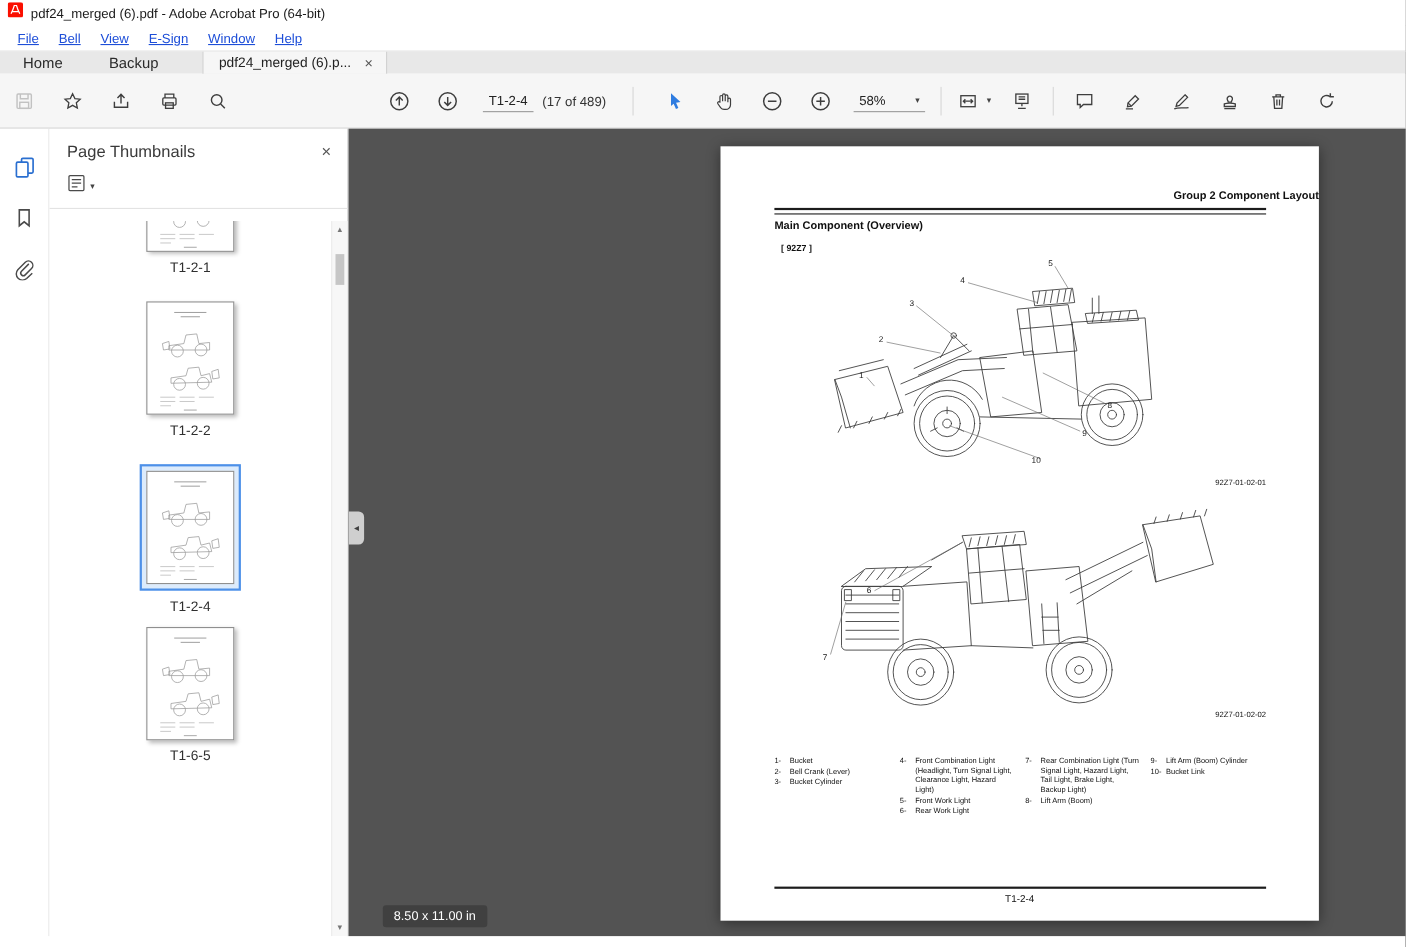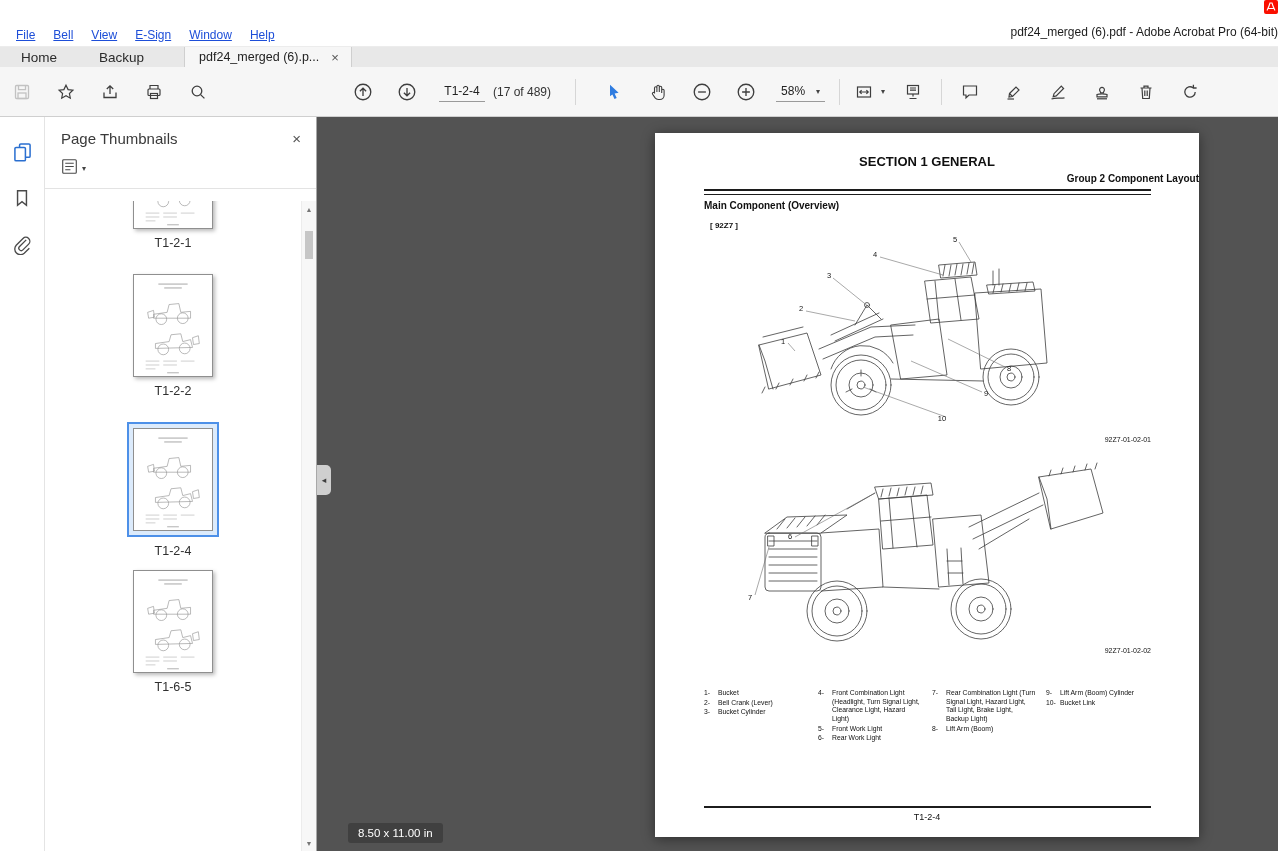--- a/index.html
+++ b/index.html
@@ -1,42 +1,42 @@
 <!DOCTYPE html>
 <html><head>
 <meta charset="utf-8">
 <style>
   * { margin:0; padding:0; box-sizing:border-box; }
   html,body { background:#2b2b2b; }
   body { font-family:"Liberation Sans", sans-serif; }
   .app { width:1278px; height:861px; background:#fff; position:relative; overflow:hidden; cursor:default; }
 
   
-  .titlebar { height:23px; display:flex; align-items:flex-end; gap:7px; padding-left:7px; background:#fff;flex-direction:column; }
+  .titlebar { height:23px; display:flex; align-items:center; gap:7px; padding-left:7px; background:#fff; }
   .titlebar .title-text { font-size:12px; color:#1c1c1c; }
 
   
   .menubar { height:23px; display:flex; align-items:center; padding-left:7px; background:#fff; }
   .menu-item { font-size:12px; color:#1d4ed8; padding:3px 9px;text-decoration:underline; }
 
   
   .tabbar { height:21px; background:#e8e8e8; border-top:1px solid #ececec; display:flex; align-items:stretch; }
   .tab { display:flex; align-items:center; padding:0 21px; font-size:13.5px; color:#2b2b2b; }
   .doc-tab { background:#f6f6f6; border-left:1px solid #cfcfcf; border-right:1px solid #cfcfcf; margin-left:19px; gap:12px; padding:0 12px 0 14px; max-width:195px; }
   .doc-tab .tab-label { white-space:nowrap; overflow:hidden; font-size:12.5px; color:#222; }
   .tab-close { font-size:13px; color:#555; line-height:1; }
 
   
   .toolbar { height:50px; background:#f6f6f6; border-bottom:1px solid #cfcfcf; display:flex; align-items:center; }
   .tbtn { width:28px; height:28px; display:flex; align-items:center; justify-content:center; border-radius:3px; flex:none; }
   .tbtn svg { display:block; }
   .tb-sep { width:1px; height:26px; background:#d6d6d6; flex:none; }
   .page-box { width:46px; height:21px; border-bottom:1px solid #9a9a9a; font-size:12px; color:#222; display:flex; align-items:center; justify-content:center; flex:none; }
   .page-count { font-size:12px; color:#333; white-space:nowrap; flex:none; }
-  .zoom-dd { height:21px; border-bottom:1px solid #9a9a9a; display:flex; align-items:center; gap:11px; padding:0 5px; font-size:12px; color:#222; flex:none; }
+  .zoom-dd { height:21px; border-bottom:1px solid #9a9a9a; display:flex; align-items:center; gap:27px; padding:0 5px; font-size:12px; color:#222; flex:none; }
   .caret { font-size:8px; color:#444; }
   .fit-group { display:flex; align-items:center; gap:3px; flex:none; }
 
   
   .content { display:flex; height:734px; }
 
   .leftrail { width:45px; background:#fff; border-right:1px solid #e4e4e4; display:flex; flex-direction:column; align-items:center; padding-top:20px; gap:19px; flex:none; }
   .rail-btn { width:28px; height:28px; display:flex; align-items:center; justify-content:center; }
 
   
@@ -345,21 +345,20 @@
         <div class="sb-arrow down">▼</div>
       </div>
     </div>
 
     <div class="doc-area">
       <div class="collapse-handle">
           <span>◂</span>
         </div>
 
       <div class="pdf-page">
-        <div class="sec-title">SECTION 1 GENERAL</div>
         <div class="grp-title">Group 2 Component Layout</div>
         <div class="head-rule"></div>
         <div class="main-head">Main Component (Overview)</div>
         <div class="model-tag">[ 92Z7 ]</div>
 
         <svg class="fig1" width="345" height="207" viewBox="0 0 345 207">
           <g class="fig-art">
             <path d="M16 116 L64 104 L78 146 L26 160 Z"></path>
             <path d="M16 116 L22 132 L30 160"></path>
             <path d="M20 108 L60 98"></path>

